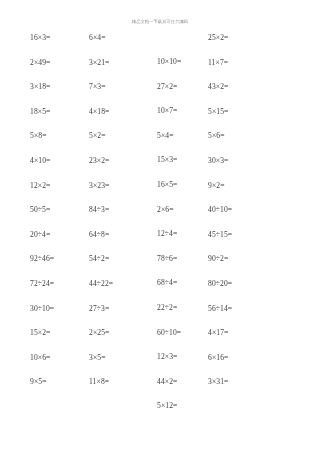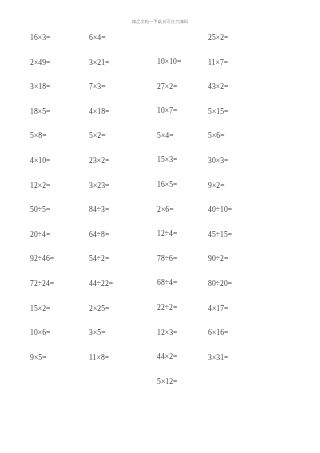--- a/index.html
+++ b/index.html
@@ -129,20 +129,26 @@
         <div class="problem-cell col-2">68÷4=</div>
         <div class="problem-cell col-3">90÷2=</div>
       </div>
       <div class="problem-row">
         <div class="problem-cell col-0">72÷24=</div>
         <div class="problem-cell col-1">44÷22=</div>
         <div class="problem-cell col-2">22÷2=</div>
         <div class="problem-cell col-3">80÷20=</div>
       </div>
       <div class="problem-row">
+        <div class="problem-cell col-0">30÷10=</div>
+        <div class="problem-cell col-1">27÷3=</div>
+        <div class="problem-cell col-2">60÷10=</div>
+        <div class="problem-cell col-3">56÷14=</div>
+      </div>
+      <div class="problem-row">
         <div class="problem-cell col-0">15×2=</div>
         <div class="problem-cell col-1">2×25=</div>
         <div class="problem-cell col-2">12×3=</div>
         <div class="problem-cell col-3">4×17=</div>
       </div>
       <div class="problem-row">
         <div class="problem-cell col-0">10×6=</div>
         <div class="problem-cell col-1">3×5=</div>
         <div class="problem-cell col-2">44×2=</div>
         <div class="problem-cell col-3">6×16=</div>

